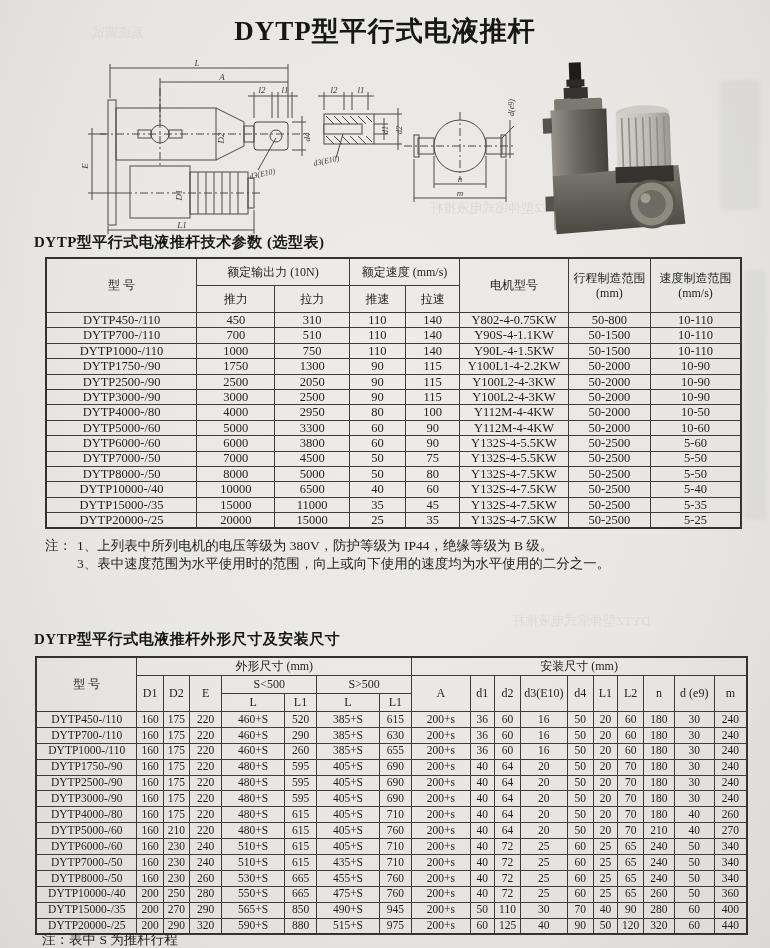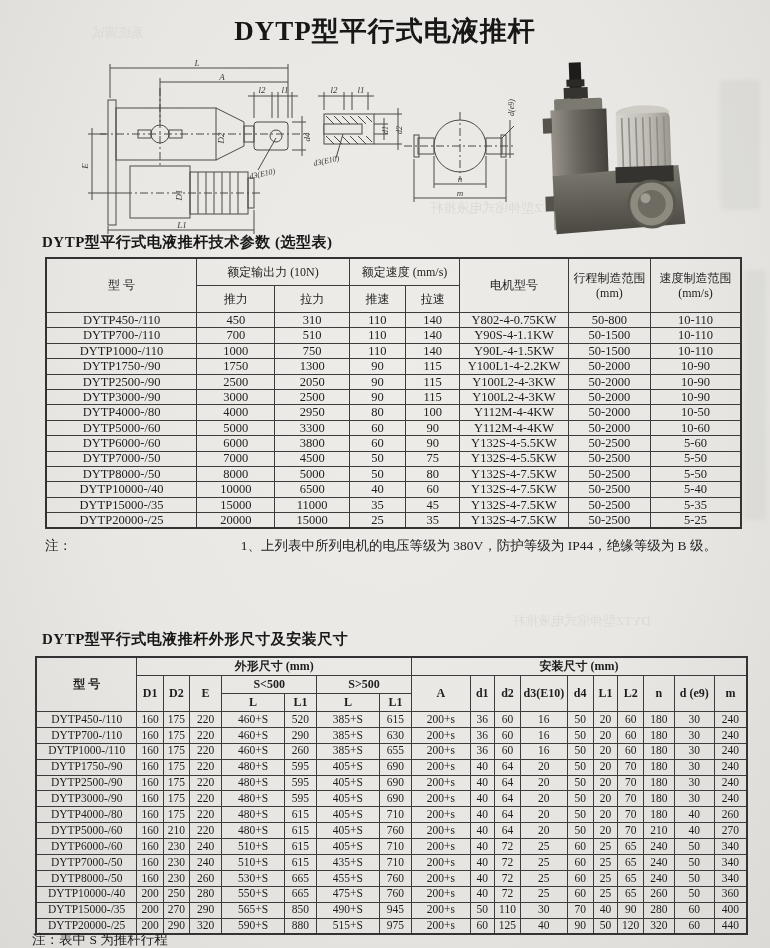--- a/index.html
+++ b/index.html
@@ -13,48 +13,48 @@
   }
   .title{
     position:absolute;top:13px;left:0;width:100%;
     text-align:center;font-size:27px;font-weight:bold;letter-spacing:1px;
     color:#171717;
   }
   .figures{position:absolute;top:56px;left:0;width:770px;height:180px;}
   .drawing-svg{position:absolute;left:52px;top:2px;}
   .photo-svg{position:absolute;left:520px;top:0px;}
   .section-heading{
-    position:absolute;left:42px;
+    position:absolute;left:34px;
     font-size:15px;font-weight:bold;color:#181818;letter-spacing:.5px;
   }
   .sh1{top:233px;}
   .sh2{top:630px;}
   table{border-collapse:collapse;table-layout:fixed;background:transparent;}
   th,td{
     border:1px solid #3c3c3c;
     text-align:center;vertical-align:middle;
     font-weight:normal;padding:0 1px;
     overflow:hidden;white-space:nowrap;
   }
   .t1{position:absolute;top:257px;left:45px;width:697px;border:2px solid #333;}
   .t1 th{font-size:12px;height:26px;}
   .t1 td{font-size:12.5px;height:14.4px;line-height:1;}
   .t2{position:absolute;top:656px;left:35px;width:713px;border:2px solid #333;}
-  .t2 th{font-size:12px;height:17px;line-height:1.05;font-weight:bold;}
+  .t2 th{font-size:12px;height:17px;line-height:1.05;}
   .t2 td{font-size:11.5px;height:14.9px;line-height:1;}
   .two-line{white-space:pre-line;line-height:1.25;}
   .notes{
     position:absolute;top:537px;left:45px;width:672px;
     font-size:13.5px;line-height:1.34;display:flex;color:#222;
   }
   .notes-label{flex:0 0 32px;}
   .note-list{flex:1;}
-  .note-item{padding-left:2em;text-indent:-2em;text-align:right;}
+  .note-item{padding-left:2em;text-indent:-2em;}
   .final-note{
-    position:absolute;top:931px;left:32px;font-size:13.5px;color:#222;
+    position:absolute;top:931px;left:42px;font-size:13.5px;color:#222;
   }
   .bleed{
     position:absolute;color:#8d8b85;opacity:.16;
     transform:scaleX(-1);filter:blur(.6px);
     font-size:13px;white-space:nowrap;
   }
   .bleed-a{top:24px;left:92px;opacity:.13;}
   .bleed-b{top:199px;left:430px;}
   .bleed-c{top:612px;left:512px;opacity:.14;}
   .smudge{
@@ -418,20 +418,21 @@
           <td>50-2500</td>
           <td>5-25</td>
         </tr>
       </tbody>
   </table>
 
   <div class="notes">
     <div class="notes-label">注：</div>
     <div class="note-list">
         <div class="note-item">1、上列表中所列电机的电压等级为 380V，防护等级为 IP44，绝缘等级为 B 级。</div>
+        <div class="note-item">3、表中速度范围为水平使用时的范围，向上或向下使用的速度均为水平使用的二分之一。</div>
       </div>
   </div>
 
   <div class="section-heading sh2">DYTP型平行式电液推杆外形尺寸及安装尺寸</div>
 
   <table class="t2">
     <colgroup>
       <col style="width:100px">
         <col style="width:26px">
         <col style="width:26px">

